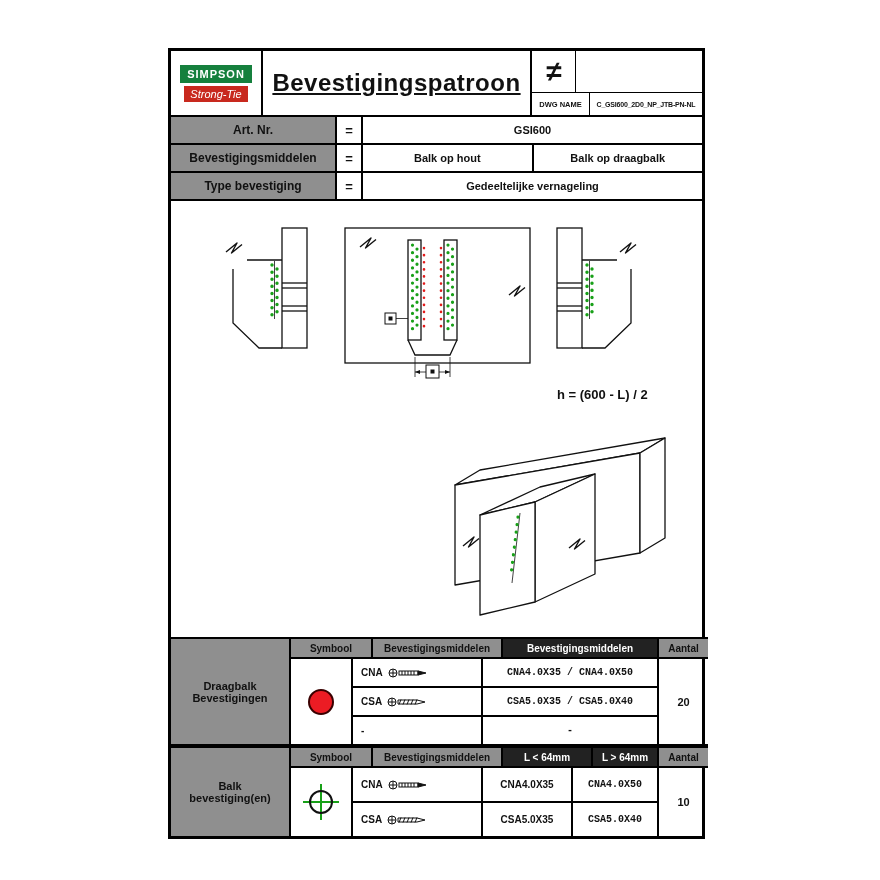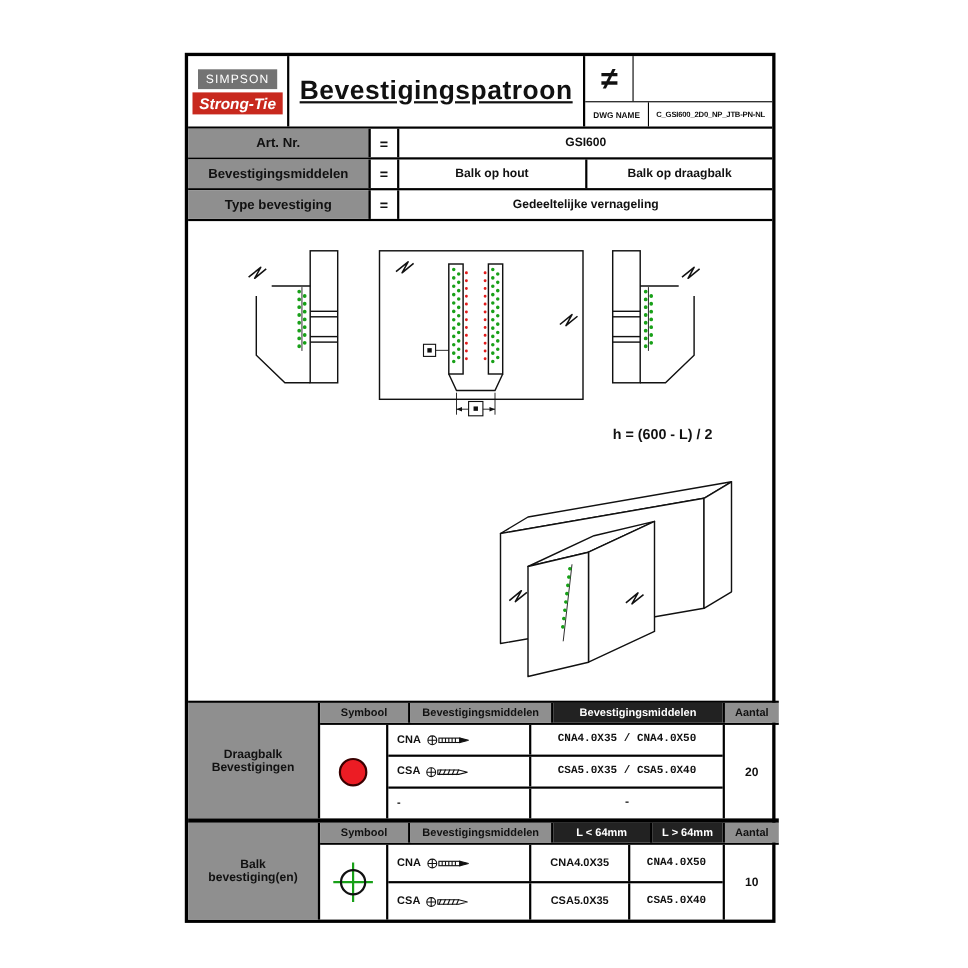--- a/index.html
+++ b/index.html
@@ -9,22 +9,22 @@
     font-family: "Liberation Sans", sans-serif; color: #111;
   }
   .frame {
     position: absolute; left: 168px; top: 48px; width: 537px; height: 791px;
     border: 3px solid #000; background: #fff;
   }
   
   .header-band { height: 66px; border-bottom: 2px solid #000; display: flex; align-items: stretch; }
   .logo-cell { width: 92px; border-right: 2px solid #000; display: flex; flex-direction: column;
                align-items: center; justify-content: center; gap: 3px; }
-  .logo-black { background: #737373; color: #fff; font-size: 11px; font-weight: normal; letter-spacing: 1px; padding: 3px 7px; }
-  .logo-red   { background: #c8291e; color: #fff; font-size: 14px; font-weight: bold; font-style: italic; padding: 2px 6px; }
+  .logo-black { background: #15803d; color: #fff; font-size: 11px; font-weight: bold; letter-spacing: 1px; padding: 3px 7px; }
+  .logo-red   { background: #c8291e; color: #fff; font-size: 11px; font-weight: normal; font-style: italic; padding: 2px 6px; }
   .title-cell { flex: 1; display: flex; align-items: center; justify-content: center; }
   .title { font-size: 24px; font-weight: bold; text-decoration: underline; letter-spacing: .5px; }
   .rev-block { width: 172px; border-left: 2px solid #000; display: flex; flex-direction: column; font-weight: bold; }
   .rev-top { display: flex; flex: 1; border-bottom: 1px solid #000; }
   .neq-cell { width: 44px; border-right: 1px solid #000; display: flex; align-items: center; justify-content: center;
               font-size: 28px; font-weight: bold; font-style: italic; }
   .rev-rows { flex: 1; display: flex; flex-direction: column; }
   .rev-row { flex: 1; display: flex; }
   .rev-row:first-child { border-bottom: 1px solid #000; }
   .rev-label { width: 58px; border-right: 1px solid #000; display: flex; align-items: center; justify-content: center; font-size: 9px; }

